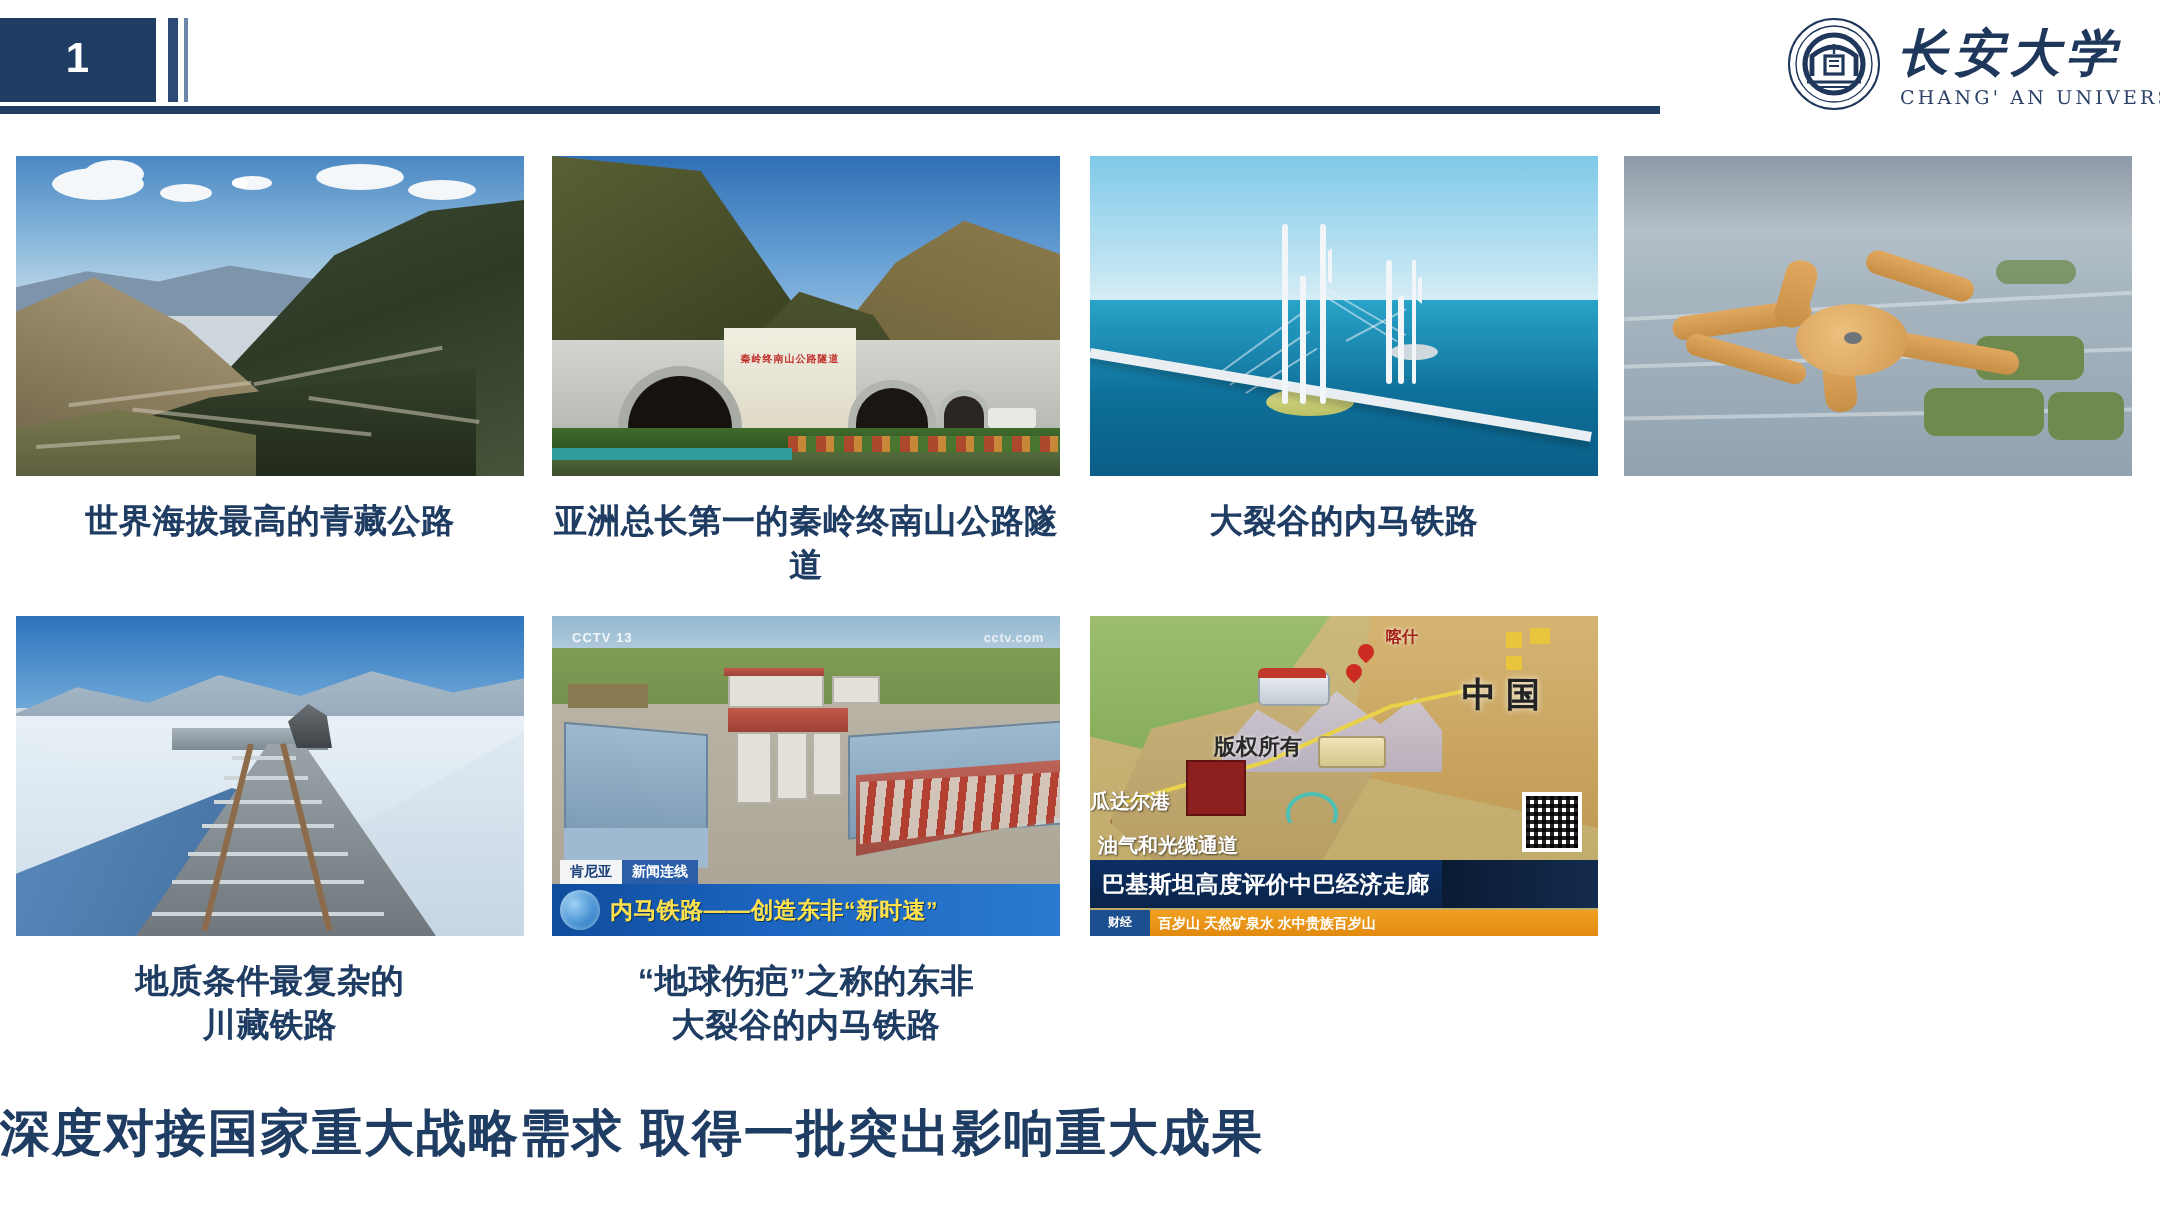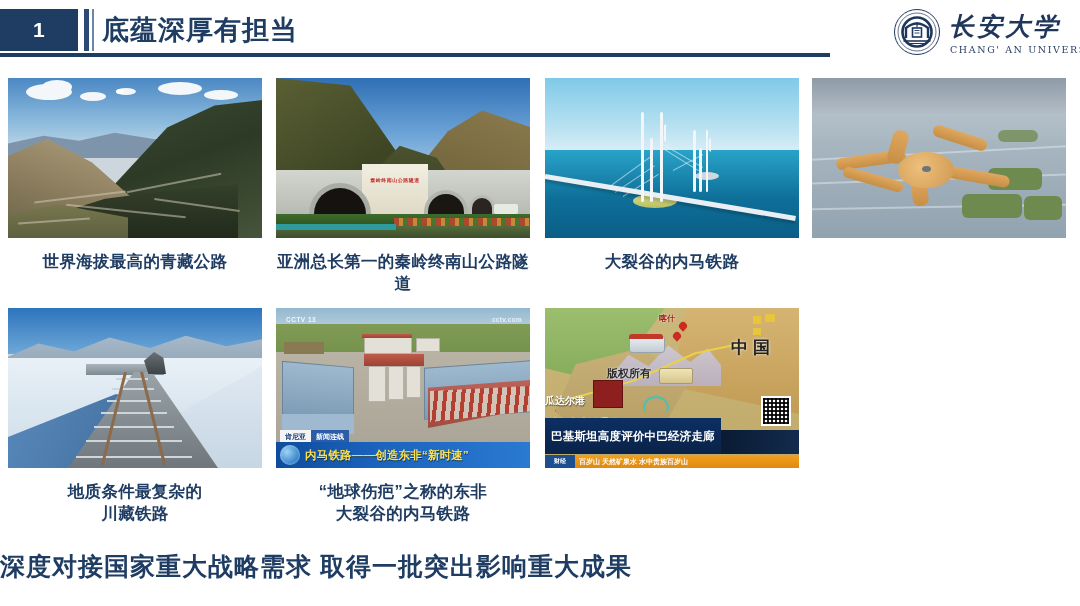--- a/index.html
+++ b/index.html
@@ -504,21 +504,21 @@
   }
   .p7-qr {
     right:8px; bottom:42px; width:26px; height:26px;
     background:
       repeating-linear-gradient(90deg,#222 0 2px,#fff 2px 4px),
       repeating-linear-gradient(0deg,#222 0 2px,#fff 2px 4px);
     background-blend-mode: multiply;
     border:2px solid #fff;
   }
   .p7-headline {
-    left:0; bottom:14px; width:176px; height:36px;
+    left:0; bottom:14px; width:176px; height:24px;
     background: linear-gradient(#0c2f63,#0a2348);
     display:flex; align-items:center;
   }
   .p7-headline-text {
     color:#ffffff; font-size:11.5px; font-weight:bold;
     margin-left:6px; letter-spacing:0.2px; white-space:nowrap;
   }
   .p7-logobox {
     left:176px; bottom:14px; width:78px; height:24px;
     background: linear-gradient(90deg,#0a1b33,#132b4e);
@@ -592,21 +592,20 @@
 </style>
 </head>
 <body>
 
 <div class="header">
   <div class="slide-number-box">
     <span class="slide-number">1</span>
   </div>
   <div class="divider-thick"></div>
   <div class="divider-thin"></div>
-  <div class="header-title">底蕴深厚有担当</div>
   <div class="header-rule"></div>
 
   <div class="logo-wrap">
     <svg class="logo-emblem" viewBox="0 0 48 48">
       <circle cx="24" cy="24" r="22.5" fill="none" stroke="#20375c" stroke-width="1"></circle>
       <circle cx="24" cy="24" r="19" fill="none" stroke="#20375c" stroke-width="0.7"></circle>
       <circle cx="24" cy="24" r="14.5" fill="none" stroke="#20375c" stroke-width="2.6"></circle>
       <path d="M13 30 L13 20 Q24 11 35 20 L35 30" fill="none" stroke="#20375c" stroke-width="2.4"></path>
       <rect x="19.5" y="20" width="9" height="9" fill="none" stroke="#20375c" stroke-width="1.6"></rect>
       <path d="M21.5 22.5 L26.5 22.5 M21.5 25 L26.5 25" stroke="#20375c" stroke-width="0.9"></path>
@@ -805,21 +804,21 @@
         <div class="layer p7-pin" style="left:128px;top:24px;"></div>
         <div class="layer" style="left:208px;top:8px;width:8px;height:8px;background:#e8c53c;"></div>
         <div class="layer" style="left:220px;top:6px;width:10px;height:8px;background:#e8c53c;"></div>
         <div class="layer" style="left:208px;top:20px;width:8px;height:7px;background:#e8c53c;"></div>
         <div class="layer" style="left:98px;top:88px;width:22px;height:18px;border:2px solid #4cc0b4;border-radius:50%;clip-path:polygon(0 0,100% 0,100% 70%,0 70%);"></div>
         <div class="p7-watermark">SMG 版权所有</div>
         <div class="p7-label-big" style="left:186px;top:28px;">中国</div>
         <div class="p7-label" style="left:62px;top:58px;font-size:11px;">版权所有</div>
         <div class="p7-label-white" style="left:0px;top:86px;color:#fff;font-size:10px;">瓜达尔港</div>
         <div class="p7-label-white" style="left:4px;top:108px;font-size:10px;">油气和光缆通道</div>
-        <div class="p7-label" style="left:114px;top:5px;font-size:8px;color:#a52219;">喀什</div>
+        <div class="p7-label" style="left:148px;top:5px;font-size:8px;color:#a52219;">喀什</div>
         <div class="layer p7-qr"></div>
         <div class="layer p7-headline">
           <span class="p7-headline-text">巴基斯坦高度评价中巴经济走廊</span>
         </div>
         <div class="layer p7-logobox"></div>
         <div class="layer p7-ticker">
           <span class="p7-ticker-text">百岁山 天然矿泉水  水中贵族百岁山</span>
         </div>
         <div class="p7-ticker-tag">财经</div>
       </div>

